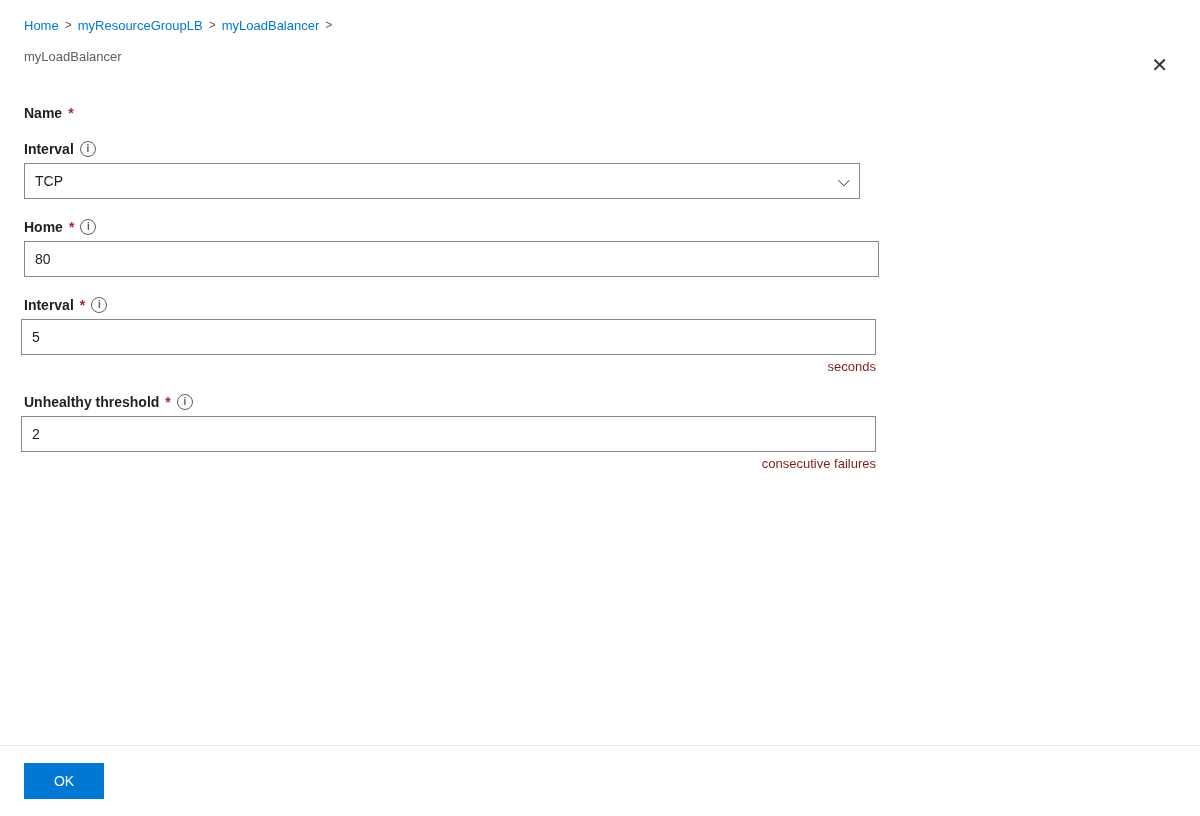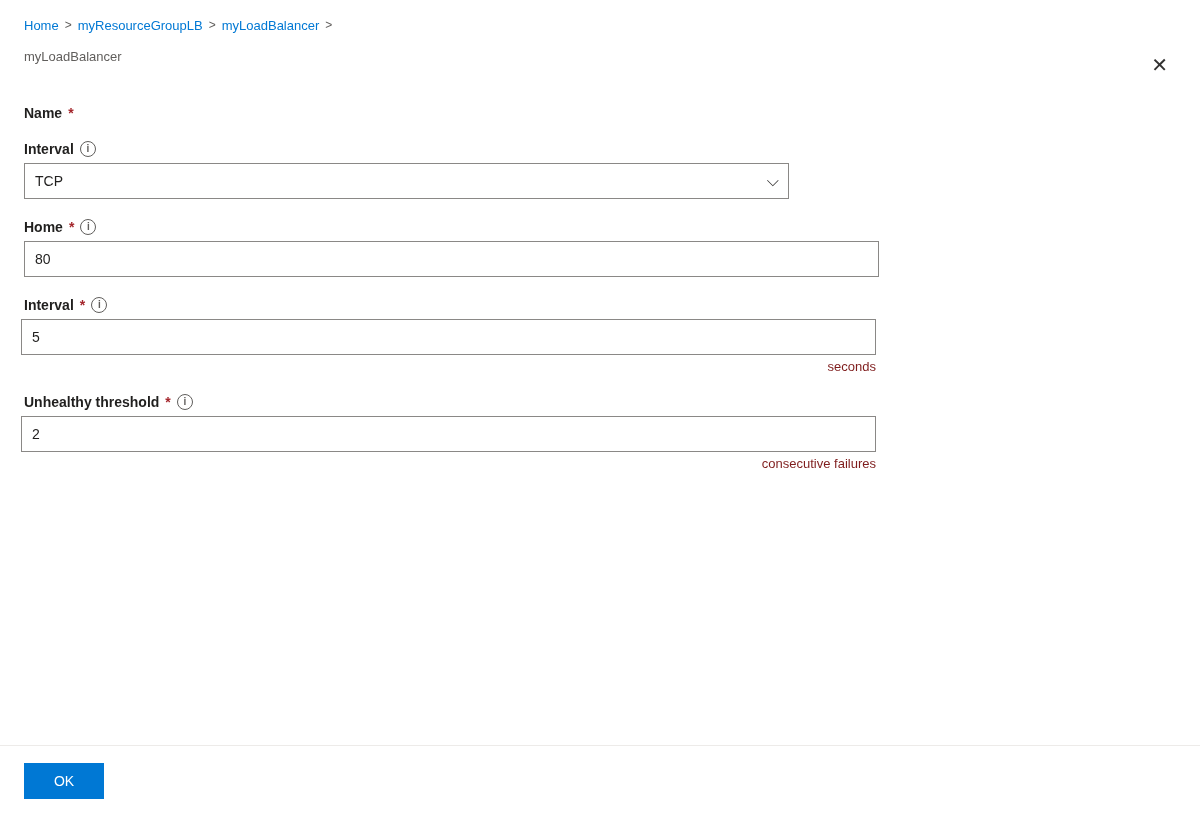--- a/index.html
+++ b/index.html
@@ -170,21 +170,21 @@
       position: absolute;
       right: 10px;
       top: 50%;
       transform: translateY(-50%);
       color: #107c10;
       font-size: 16px;
     }
 
     .form-select-wrapper {
       position: relative;
-      width: 765px;
+      width: 836px;
       border-radius: 15px;
     }
 
     .form-select {
       width: 100%;
       height: 36px;
       border: 1px solid #8a8886;
       padding: 0 36px 0 10px;
       font-size: 14px;
       color: #201f1e;

